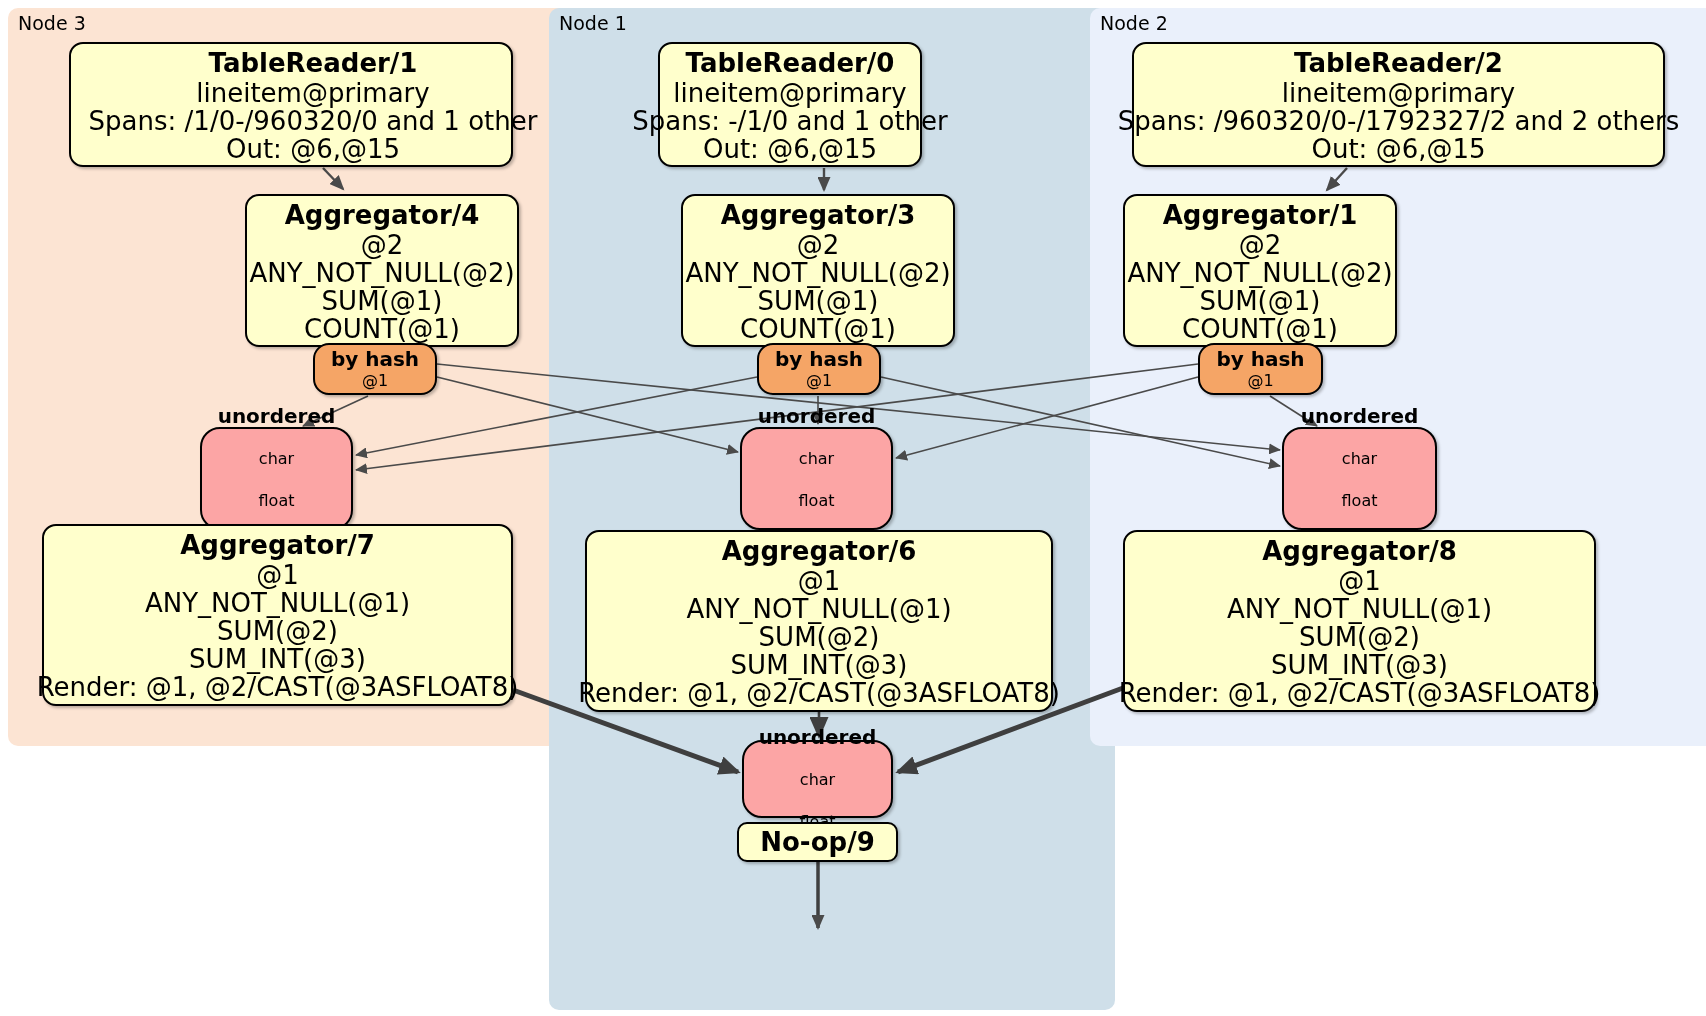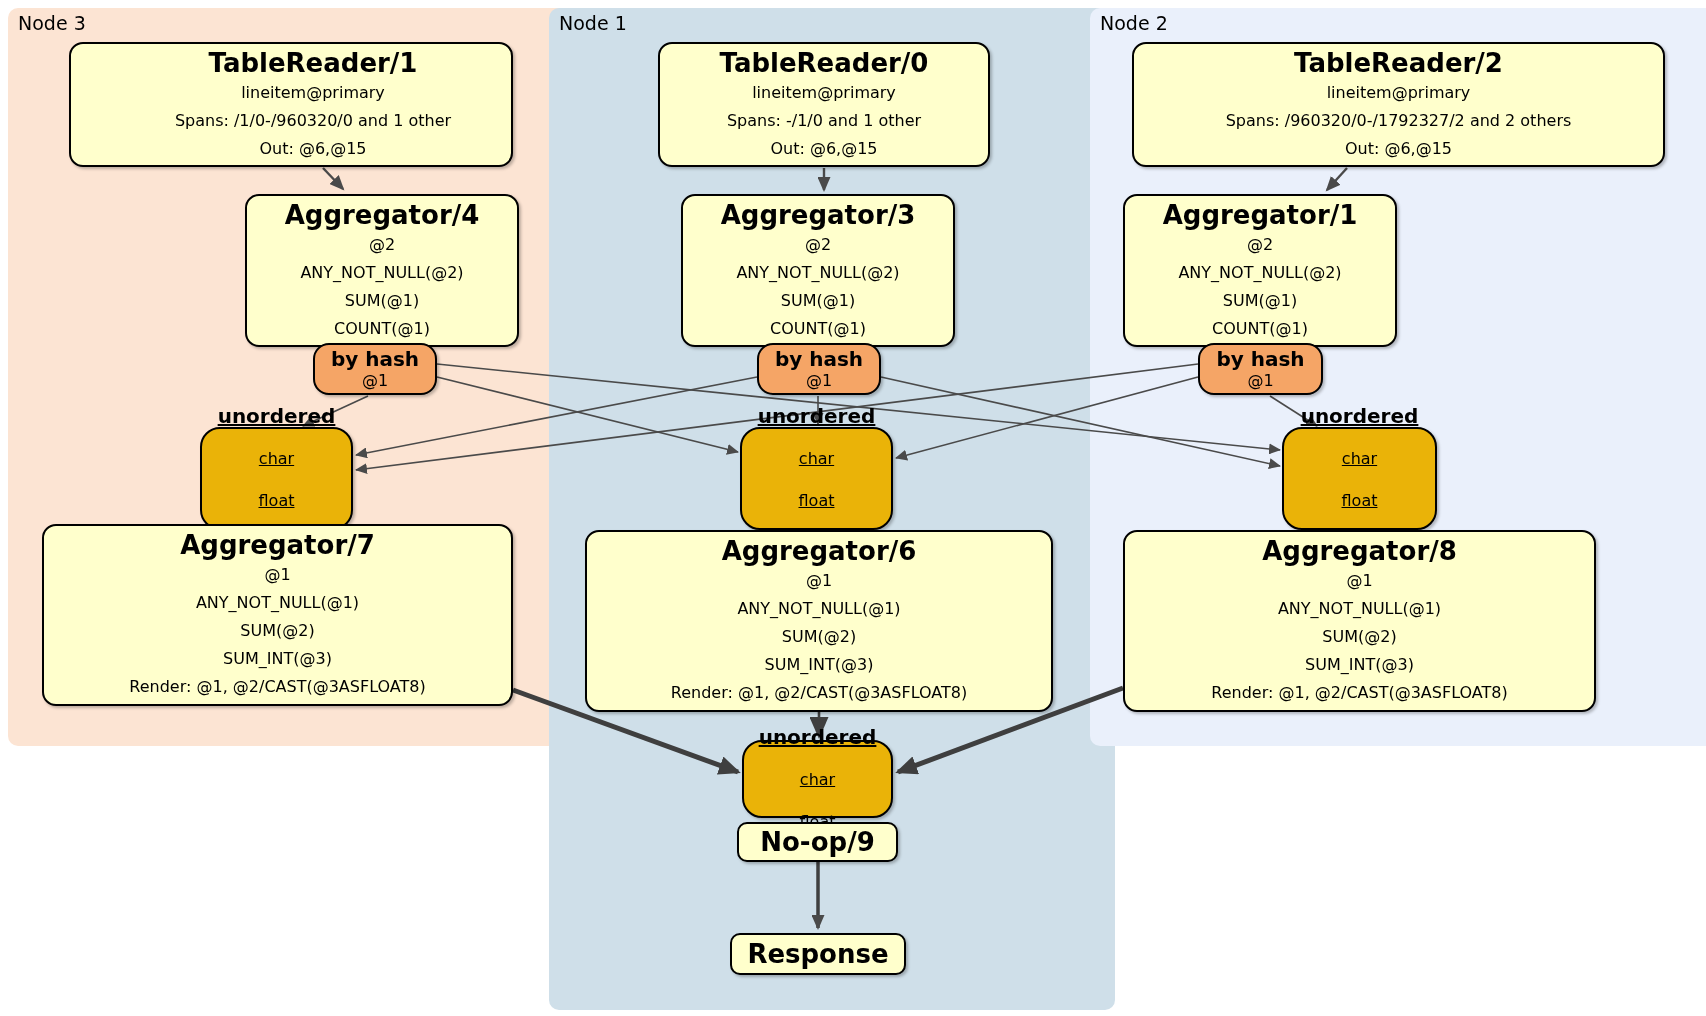--- a/index.html
+++ b/index.html
@@ -12,23 +12,23 @@
   .panel-label{position:absolute;left:10px;top:4px;font-size:19px;color:#000;}
   svg.edges{position:absolute;left:0;top:0;z-index:2;}
   .box{
     position:absolute;z-index:3;box-sizing:border-box;
     display:flex;flex-direction:column;align-items:center;justify-content:center;
     text-align:center;border:2px solid #000;
     box-shadow:2px 2px 3px rgba(0,0,0,0.25);
   }
   .yellow{background:#ffffcc;border-radius:14px;}
   .orange{background:#f5a566;border-radius:16px;z-index:4;}
-  .blue{background:#eab308;border-radius:20px;text-decoration:underline;}
+  .blue{background:#fca5a5;border-radius:20px;}
   .box .title{font-weight:700;font-size:26px;line-height:32px;}
-  .box .line{font-size:16px;line-height:28px;white-space:nowrap;}
+  .box .line{font-size:26px;line-height:28px;white-space:nowrap;}
   .router .title{font-size:20px;line-height:23px;}
   .router .line{font-size:16px;line-height:20px;}
   .stream .title{font-size:20px;line-height:24px;}
   .stream .line{font-size:16px;line-height:22px;margin-top:20px;}
   .label-only .title{font-size:26px;line-height:30px;}
 </style>
 </head>
 <body>
 
 <div id="stage">
@@ -107,21 +107,21 @@
   </div>
   <div class="box yellow" style="left:42px;top:524px;width:471px;height:182px;">
     <div class="title">Aggregator/7</div>
     <div class="line">@1</div>
     <div class="line">ANY_NOT_NULL(@1)</div>
     <div class="line">SUM(@2)</div>
     <div class="line">SUM_INT(@3)</div>
     <div class="line">Render: @1, @2/CAST(@3ASFLOAT8)</div>
   </div>
 
-  <div class="box yellow" style="left:658px;top:42px;width:332px;height:125px;">
+  <div class="box yellow" style="left:658px;top:42px;width:264px;height:125px;">
     <div class="title">TableReader/0</div>
     <div class="line">lineitem@primary</div>
     <div class="line">Spans: -/1/0 and 1 other</div>
     <div class="line">Out: @6,@15</div>
   </div>
   <div class="box yellow" style="left:681px;top:194px;width:274px;height:153px;">
     <div class="title">Aggregator/3</div>
     <div class="line">@2</div>
     <div class="line">ANY_NOT_NULL(@2)</div>
     <div class="line">SUM(@1)</div>
@@ -179,17 +179,14 @@
   </div>
 
   <div class="box blue stream" style="left:742px;top:740px;width:151px;height:78px;">
     <div class="title">unordered</div>
     <div class="line">char</div>
     <div class="line">float</div>
   </div>
   <div class="box yellow label-only" style="left:737px;top:822px;width:161px;height:40px;border-radius:10px;">
     <div class="title">No-op/9</div>
   </div>
-  <div class="box yellow label-only" style="left:730px;top:933px;width:176px;height:42px;border-radius:10px;">
-    <div class="title">Response</div>
-  </div>
 
 </div>
 
 </body></html>

